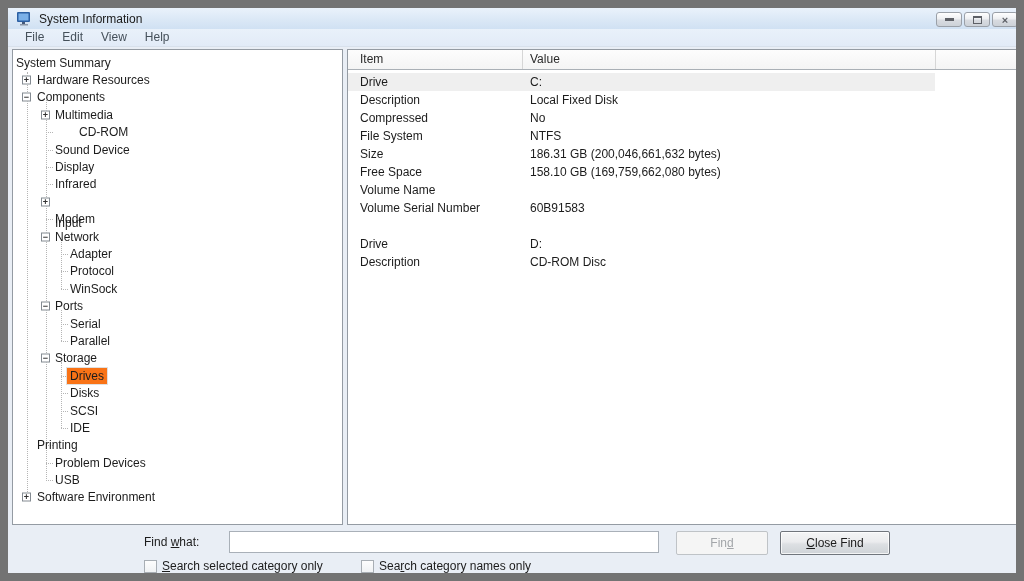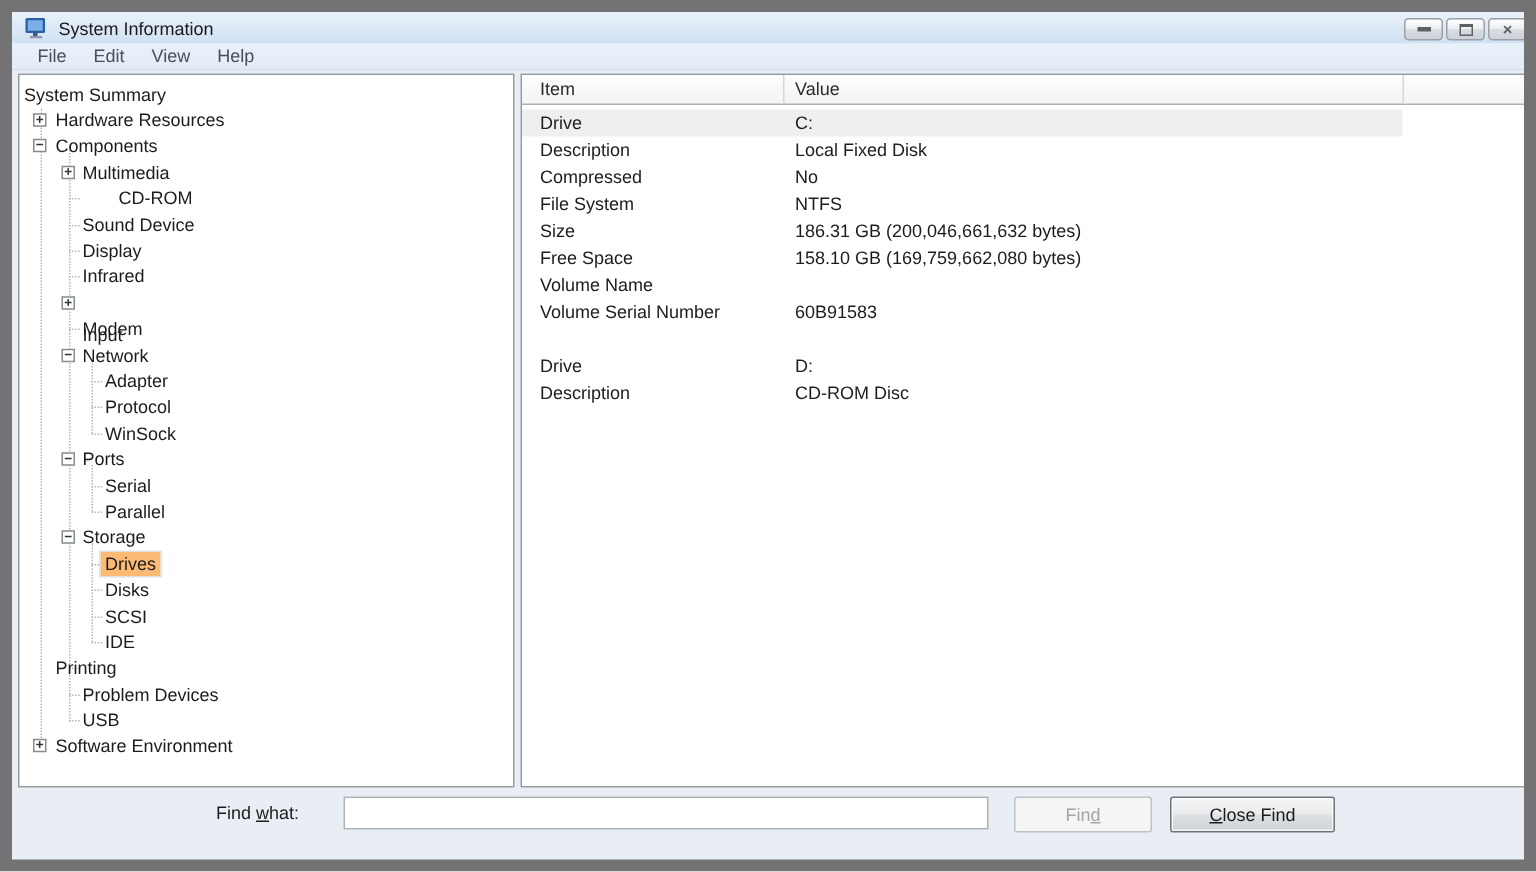--- a/index.html
+++ b/index.html
@@ -43,21 +43,21 @@
   .tree-panel   { left:4px;   top:41px; width:331px; height:476px; overflow:hidden; }
   .details-panel{ left:339px; top:41px; width:732px; height:476px; overflow:hidden; }
 
   
   .tree-rows { position:relative; padding-top:4px; }
   .tree-row { position:relative; height:17.4px; }
   .tree-label {
     position:absolute; top:50%; transform:translateY(-50%);
     white-space:nowrap; padding:1px 3px; color:#1c1c1c;
   }
-  .tree-label.sel { background:#fdba74; outline:1px solid #e0e0e0; }
+  .tree-label.sel { background:#f97316; outline:1px solid #e0e0e0; }
   .expander {
     position:absolute; top:50%; transform:translateY(-50%);
     width:9px; height:9px; border:1px solid #848b92; background:#fff;
     font-size:9px; line-height:7px; text-align:center; color:#333; font-weight:bold;
   }
   .connector { position:absolute; top:50%; border-top:1px dotted #b5b5b5; height:0; }
   .guide { position:absolute; width:0; border-left:1px dotted #b5b5b5; }
 
   
   .details-header {
@@ -370,14 +370,24 @@
     <span class="cell cell-value">CD-ROM Disc</span>
   </div>
 </div>
   </div>
 
   <div class="find-label"><span>Find </span><span class="mn">w</span><span>hat:</span></div>
   <input class="find-input" type="text" value="" style="">
   <button class="btn btn-find disabled"><span>Fin</span><span class="mn">d</span><span></span></button>
   <button class="btn btn-close-find"><span></span><span class="mn">C</span><span>lose Find</span></button>
 
+  <div class="checkbox-row">
+    <span class="cb-group cb1">
+      <span class="cb-box"></span>
+      <span class="cb-label"><span></span><span class="mn">S</span><span>earch selected category only</span></span>
+    </span>
+    <span class="cb-group cb2">
+      <span class="cb-box"></span>
+      <span class="cb-label"><span>Sea</span><span class="mn">r</span><span>ch category names only</span></span>
+    </span>
+  </div>
 
 </div>
 
 </body></html>

